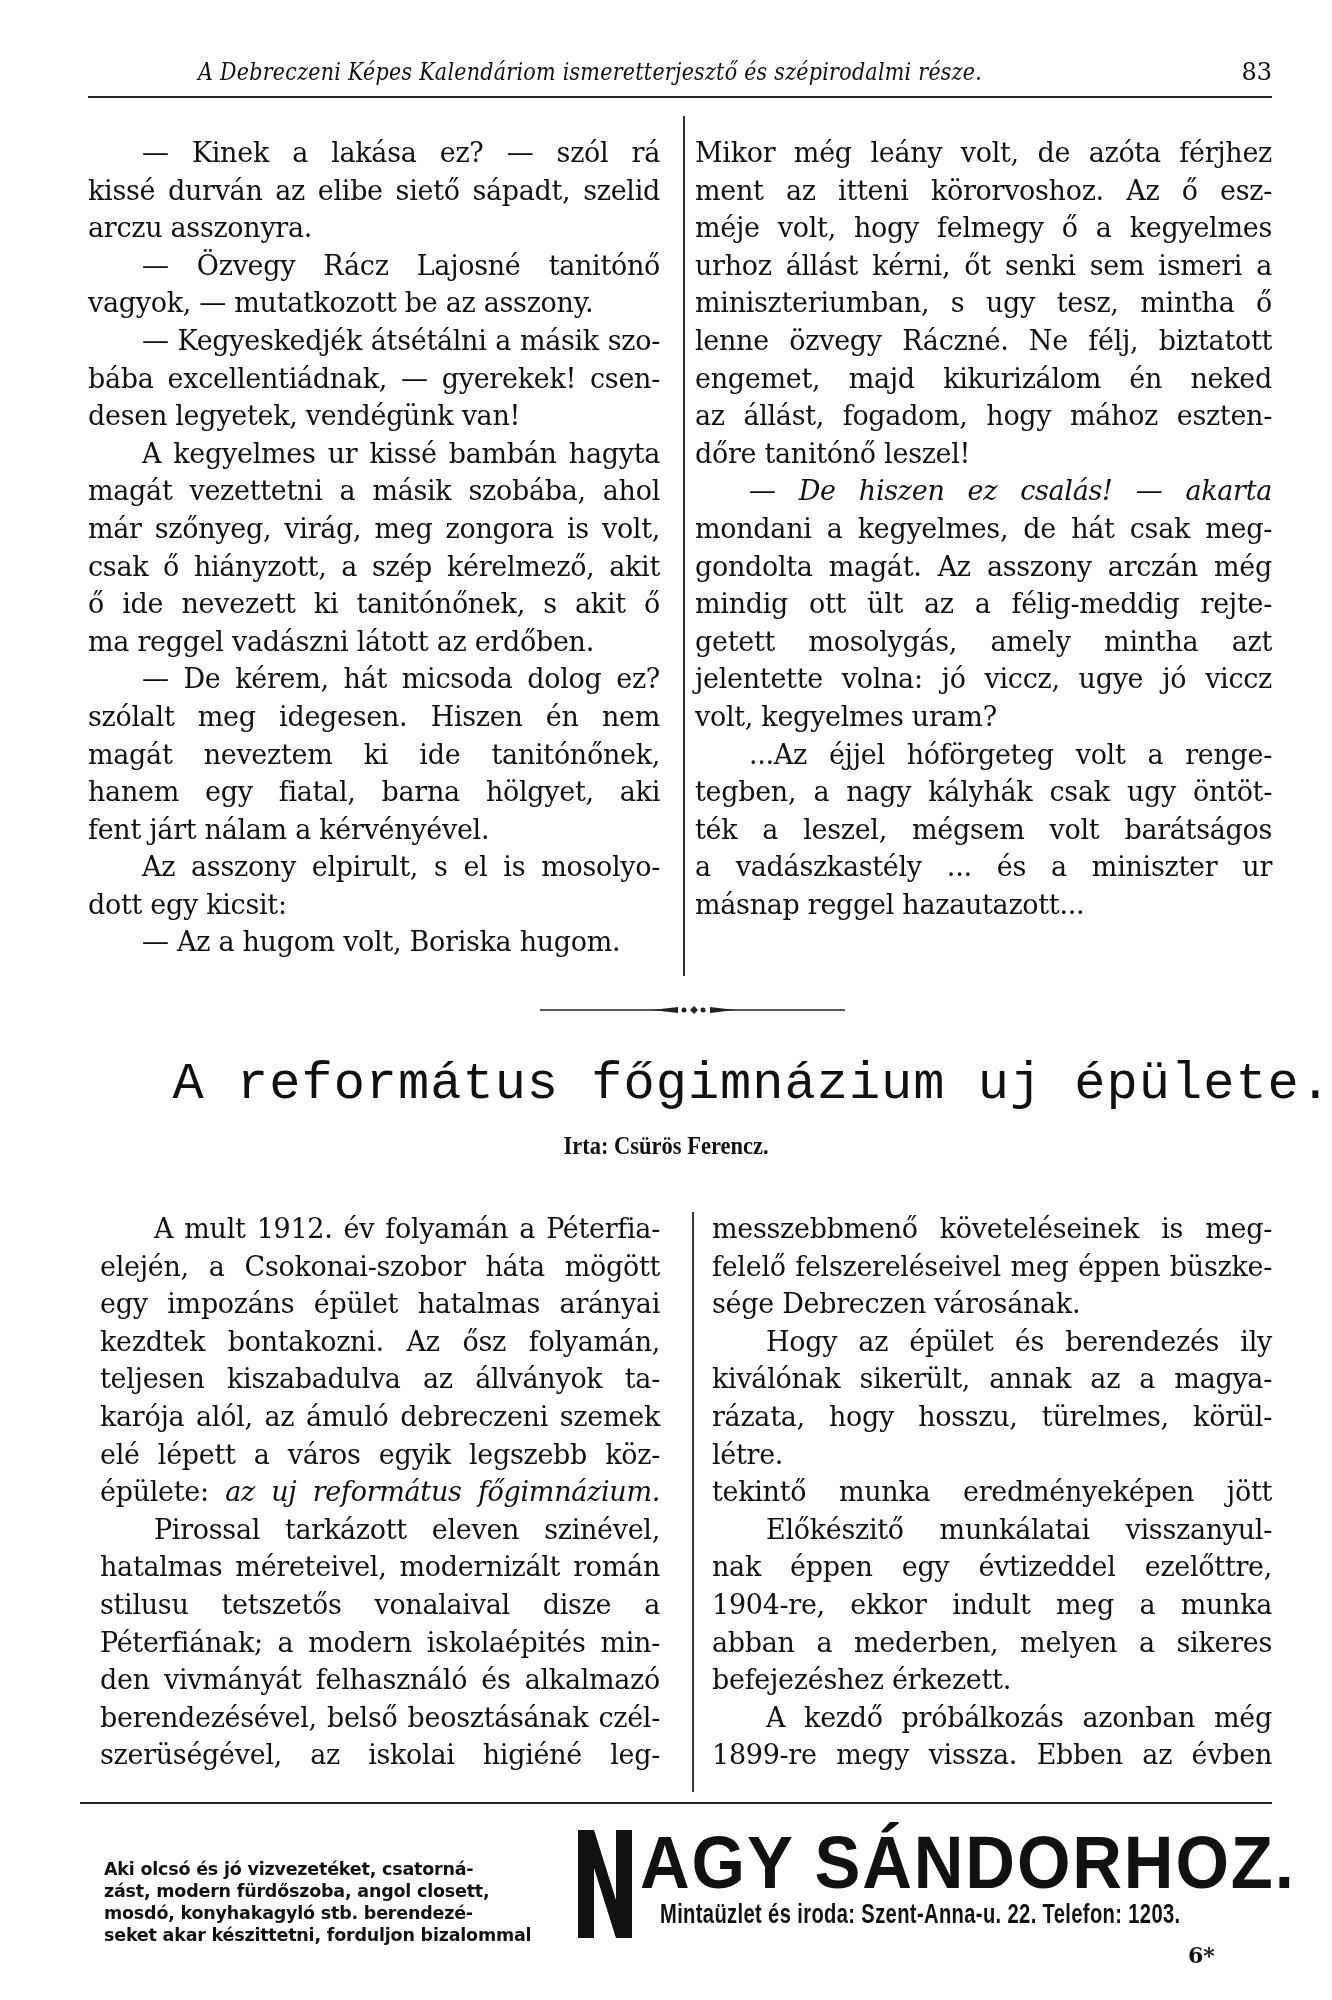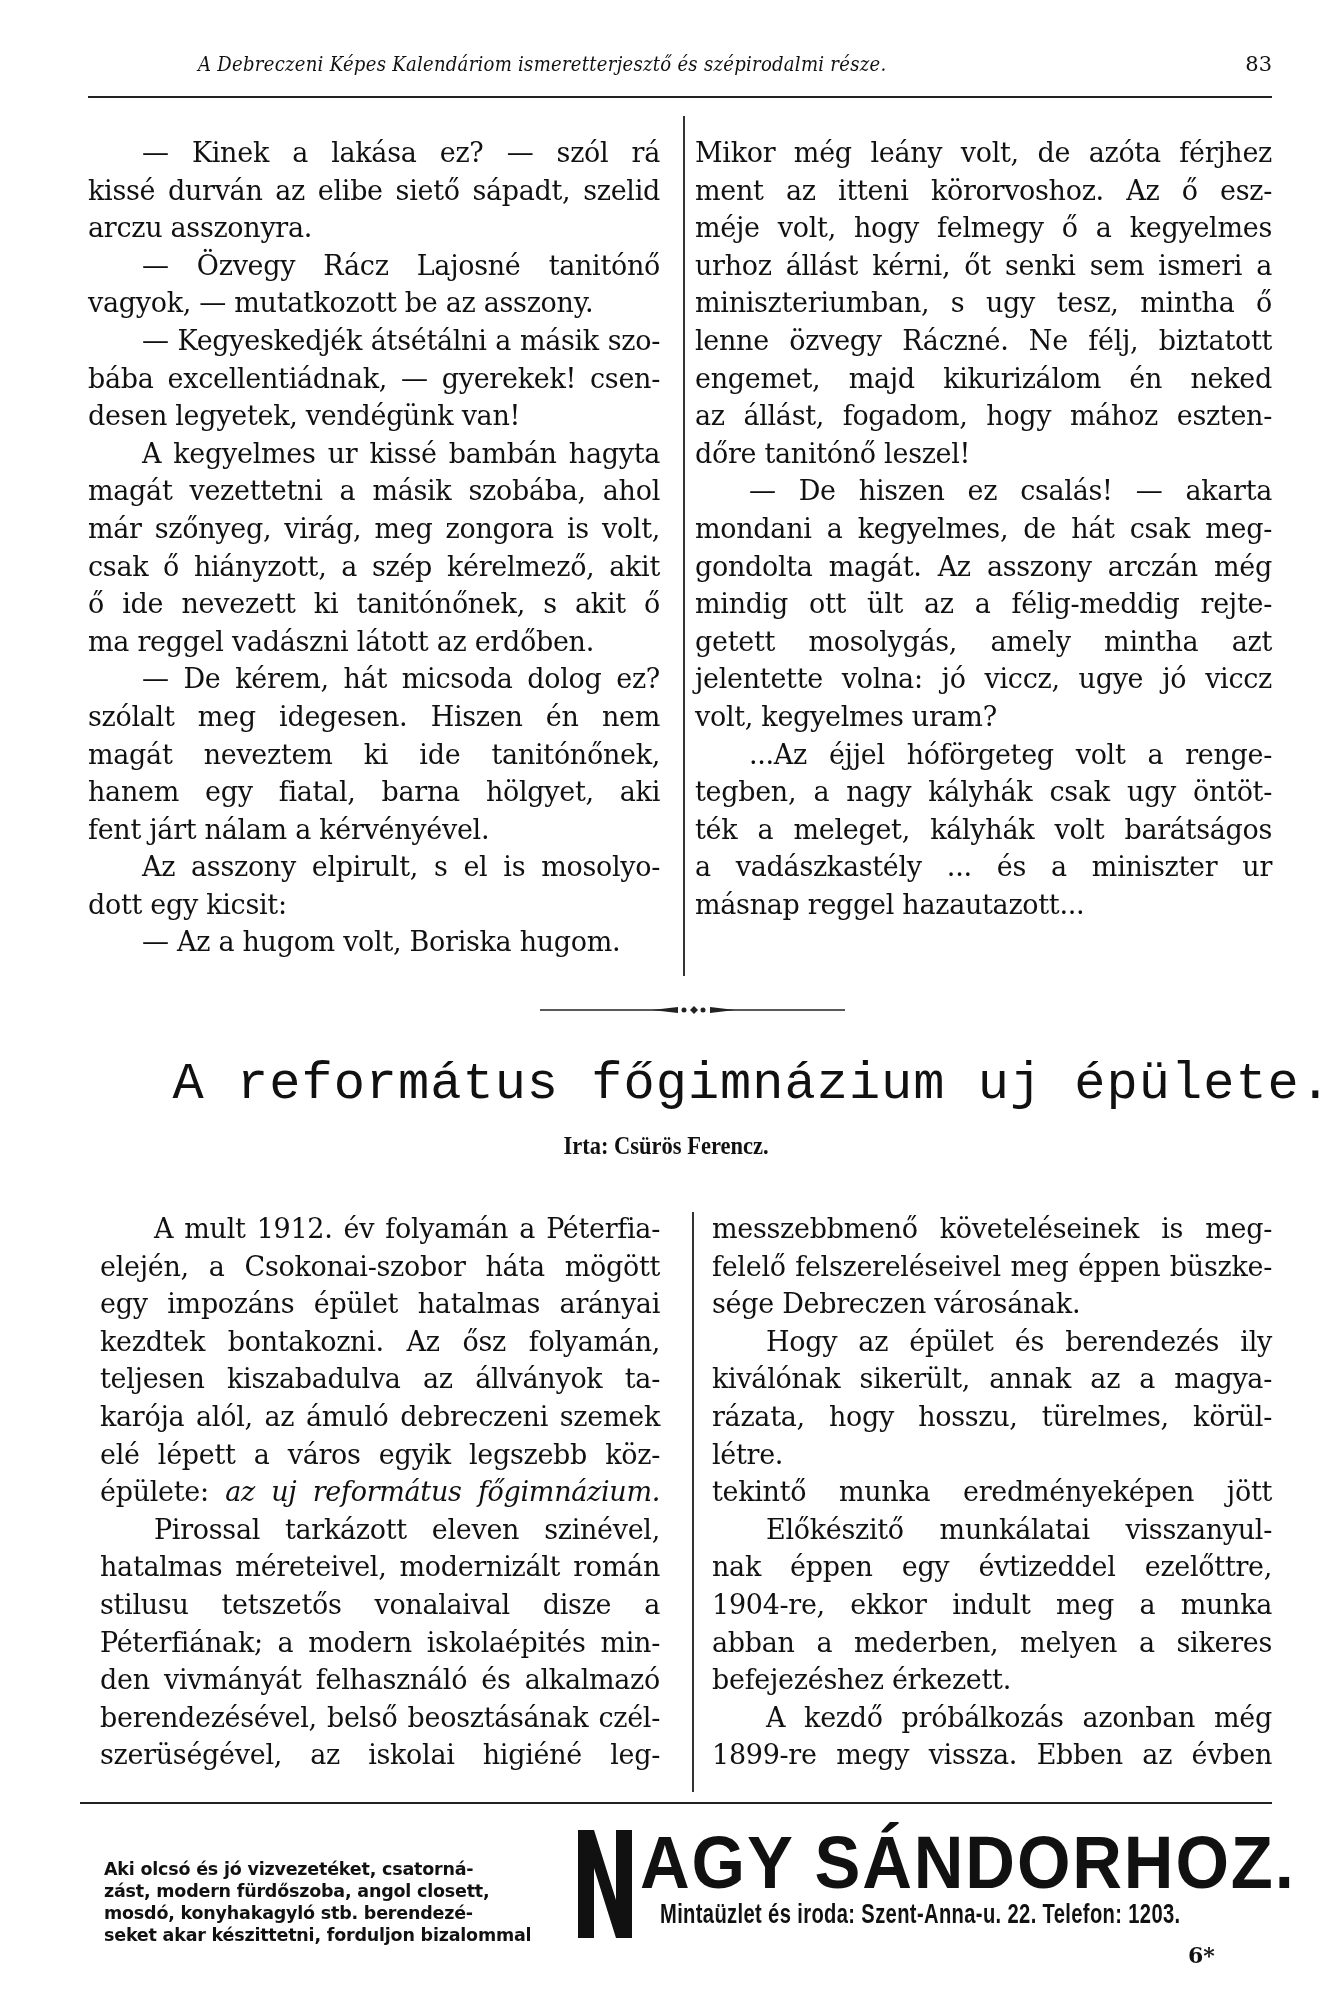--- a/index.html
+++ b/index.html
@@ -1,18 +1,18 @@
 <!DOCTYPE html>
 <html><head>
 <meta charset="utf-8">
 <style>
   html, body { margin:0; padding:0; background:#fff; }
   body { width:1332px; height:2000px; position:relative; overflow:hidden; color:#111; font-family:"DejaVu Serif", serif; }
   .abs { position:absolute; }
-  #running-head { left:88px; top:46px; width:1184px; height:36px; font-style:italic; font-family:"DejaVu Serif", serif; font-size:21px; }
+  #running-head { left:88px; top:52px; width:1184px; height:36px; font-style:italic; font-family:"DejaVu Serif", serif; font-size:24px; }
   #running-head .title { position:absolute; left:110px; top:6px; letter-spacing:0.3px; transform:scaleX(0.86); transform-origin:left; white-space:nowrap; }
   #running-head .pageno { position:absolute; right:0; top:6px; font-style:normal; }
   .rule { position:absolute; height:2px; background:#222; }
   .col { position:absolute; font-size:27px; line-height:37.6px; text-align:justify; }
   .colrule { position:absolute; width:2px; background:#333; }
   .vline { display:block; height:37.6px; white-space:nowrap; overflow:visible; letter-spacing:-0.3px; }
   .tj { text-align:justify; text-align-last:justify; }
   .tl { text-align:center; text-align-last:left; }
   #ornament { left:540px; top:1002px; width:305px; height:16px; }
   #article-title { left:0; width:1332px; top:1055px; text-align:right; font-size:52px; font-family:Liberation Mono, monospace; letter-spacing:1px; }
@@ -60,30 +60,30 @@
 <div id="story-right" class="col" style="left:695px; top:134px; width:577px;">
     <span class="vline tj"><span>Mikor még leány volt, de azóta férjhez</span></span>
     <span class="vline tj"><span>ment az itteni körorvoshoz. Az ő esz-</span></span>
     <span class="vline tj"><span>méje volt, hogy felmegy ő a kegyelmes</span></span>
     <span class="vline tj"><span>urhoz állást kérni, őt senki sem ismeri a</span></span>
     <span class="vline tj"><span>miniszteriumban, s ugy tesz, mintha ő</span></span>
     <span class="vline tj"><span>lenne özvegy Ráczné. Ne félj, biztatott</span></span>
     <span class="vline tj"><span>engemet, majd kikurizálom én neked</span></span>
     <span class="vline tj"><span>az állást, fogadom, hogy mához eszten-</span></span>
     <span class="vline tl"><span>dőre tanitónő leszel!</span></span>
-    <span class="vline tj" style="padding-left: 54px;"><span>— De hiszen ez csalás! — akarta</span></span>
+    <span class="vline tj" style="padding-left: 54px; font-style: italic;"><span>— De hiszen ez csalás! — akarta</span></span>
     <span class="vline tj"><span>mondani a kegyelmes, de hát csak meg-</span></span>
     <span class="vline tj"><span>gondolta magát. Az asszony arczán még</span></span>
     <span class="vline tj"><span>mindig ott ült az a félig-meddig rejte-</span></span>
     <span class="vline tj"><span>getett mosolygás, amely mintha azt</span></span>
     <span class="vline tj"><span>jelentette volna: jó viccz, ugye jó viccz</span></span>
     <span class="vline tl"><span>volt, kegyelmes uram?</span></span>
     <span class="vline tj" style="padding-left: 54px;"><span>...Az éjjel hóförgeteg volt a renge-</span></span>
     <span class="vline tj"><span>tegben, a nagy kályhák csak ugy öntöt-</span></span>
-    <span class="vline tj"><span>ték a meleget, kályhák volt barátságos</span></span>
+    <span class="vline tj"><span>ték a leszel, mégsem volt barátságos</span></span>
     <span class="vline tj"><span>a vadászkastély ... és a miniszter ur</span></span>
     <span class="vline tl"><span>másnap reggel hazautazott...</span></span>
   </div>
 
 <svg id="ornament" class="abs" viewBox="0 0 305 16">
   <line x1="0" y1="8" x2="125" y2="8" stroke="#222" stroke-width="1.5"></line>
   <path d="M112 8 L138 5 L138 11 Z" fill="#222"></path>
   <circle cx="144" cy="8" r="2.5" fill="#222"></circle>
   <path d="M150 8 L154 4 L158 8 L154 12 Z" fill="#222"></path>
   <circle cx="163" cy="8" r="2.5" fill="#222"></circle>

